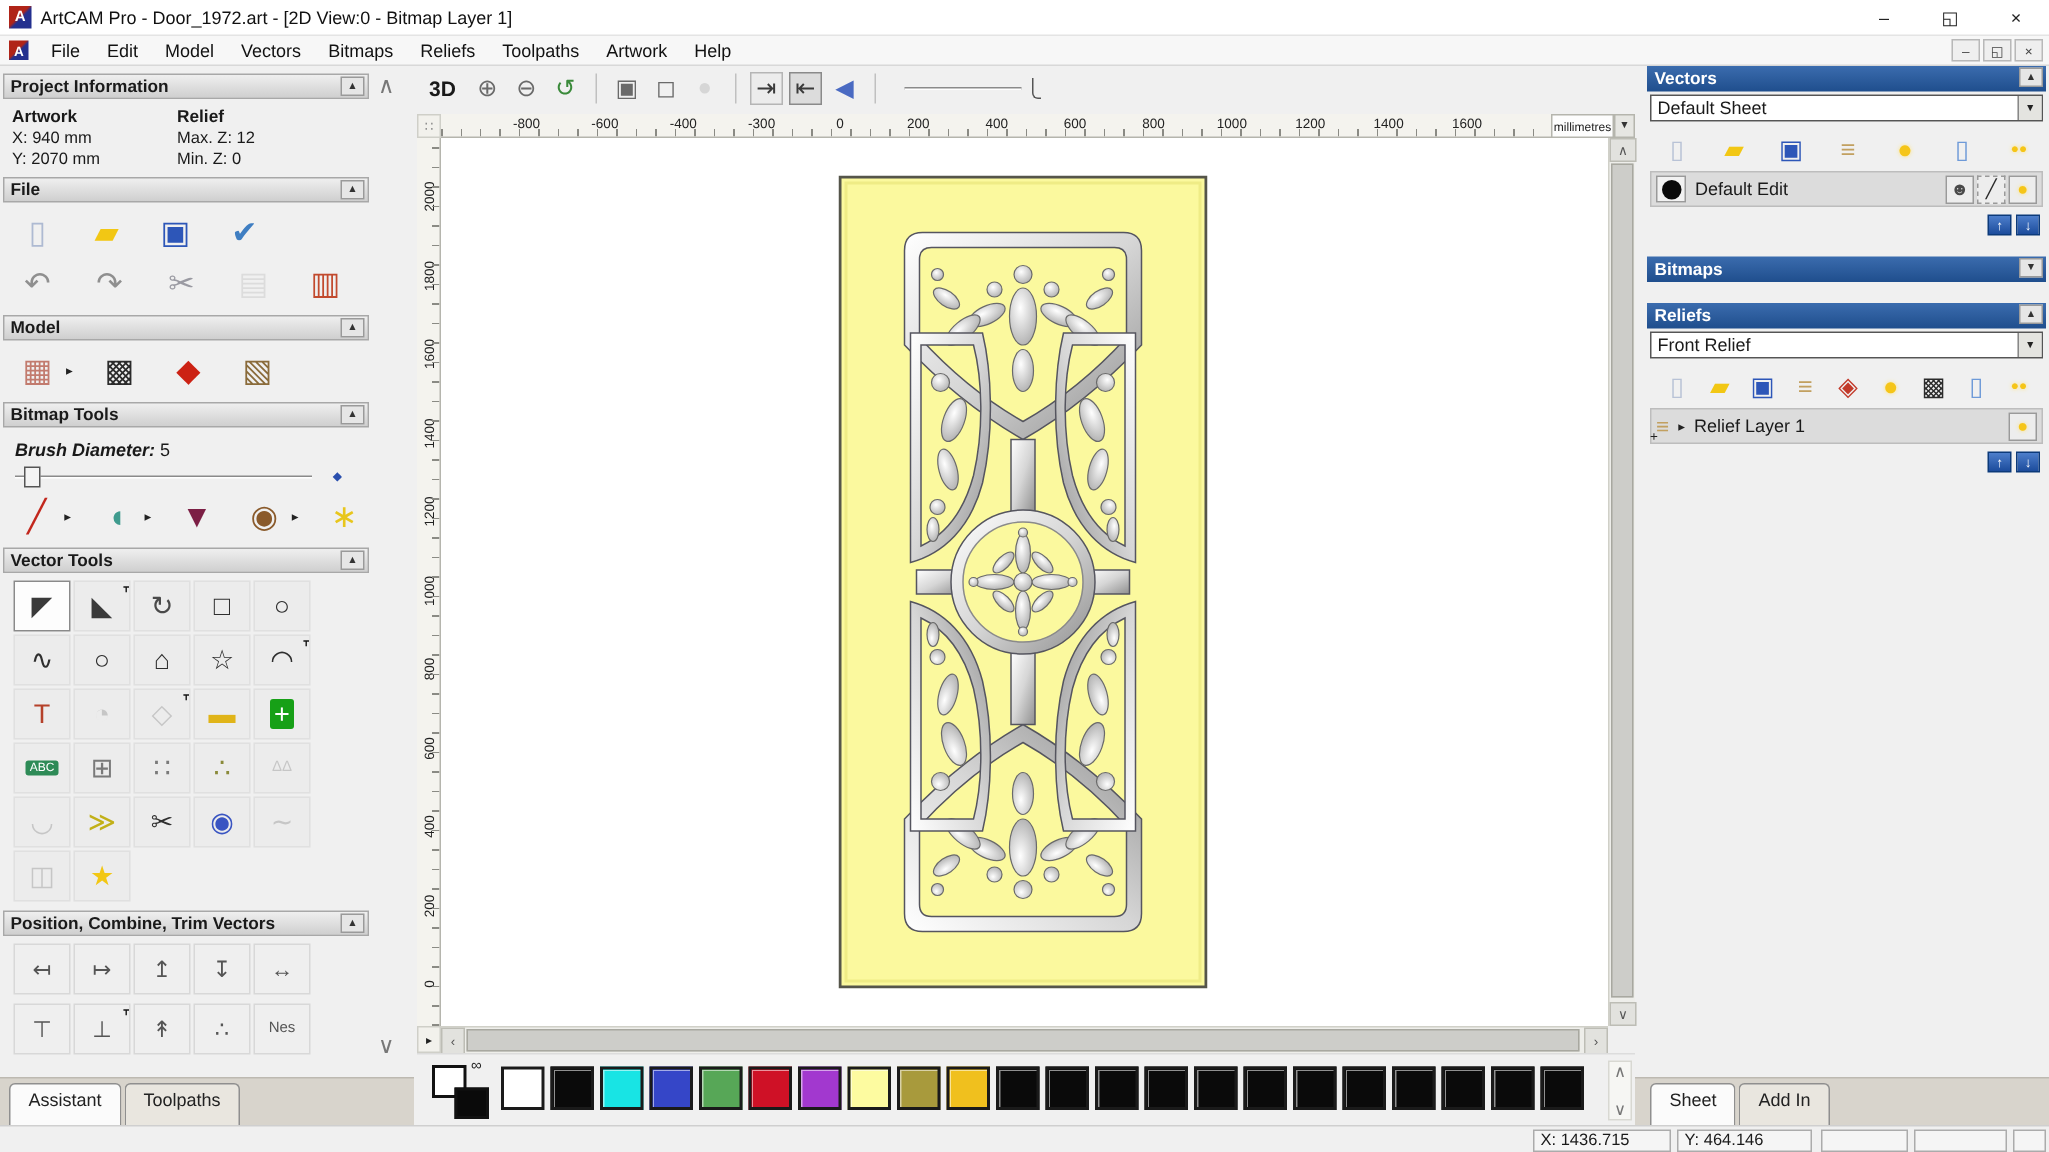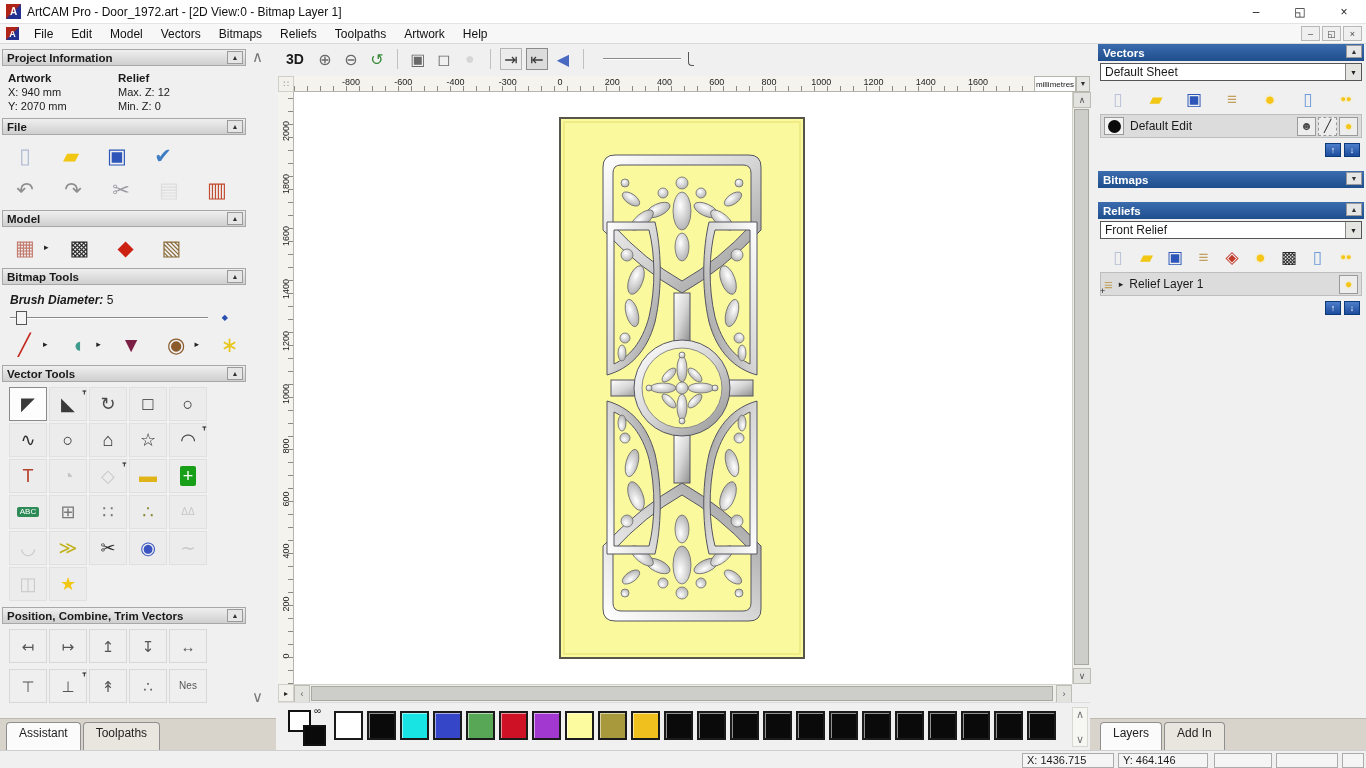--- a/index.html
+++ b/index.html
@@ -714,21 +714,21 @@
       <span class="ud">↑</span>
       <span class="ud">↓</span>
     </div>
   </div>
 
   <div class="tabstrip left">
       <span class="tab active">Assistant</span>
       <span class="tab">Toolpaths</span>
     </div>
   <div class="tabstrip right">
-      <span class="tab active">Layers</span>
+      <span class="tab active">Sheet</span>
       <span class="tab">Add In</span>
     </div>
 
   <div class="statusbar" id="statusbar">
       <span class="scell" style="left: 1022px; width: 92px;">X: 1436.715</span>
       <span class="scell" style="left: 1118px; width: 90px;">Y: 464.146</span>
       <span class="scell" style="left: 1214px; width: 58px;"></span>
       <span class="scell" style="left: 1276px; width: 62px;"></span>
       <span class="scell" style="left: 1342px; width: 22px;"></span>
     </div>

